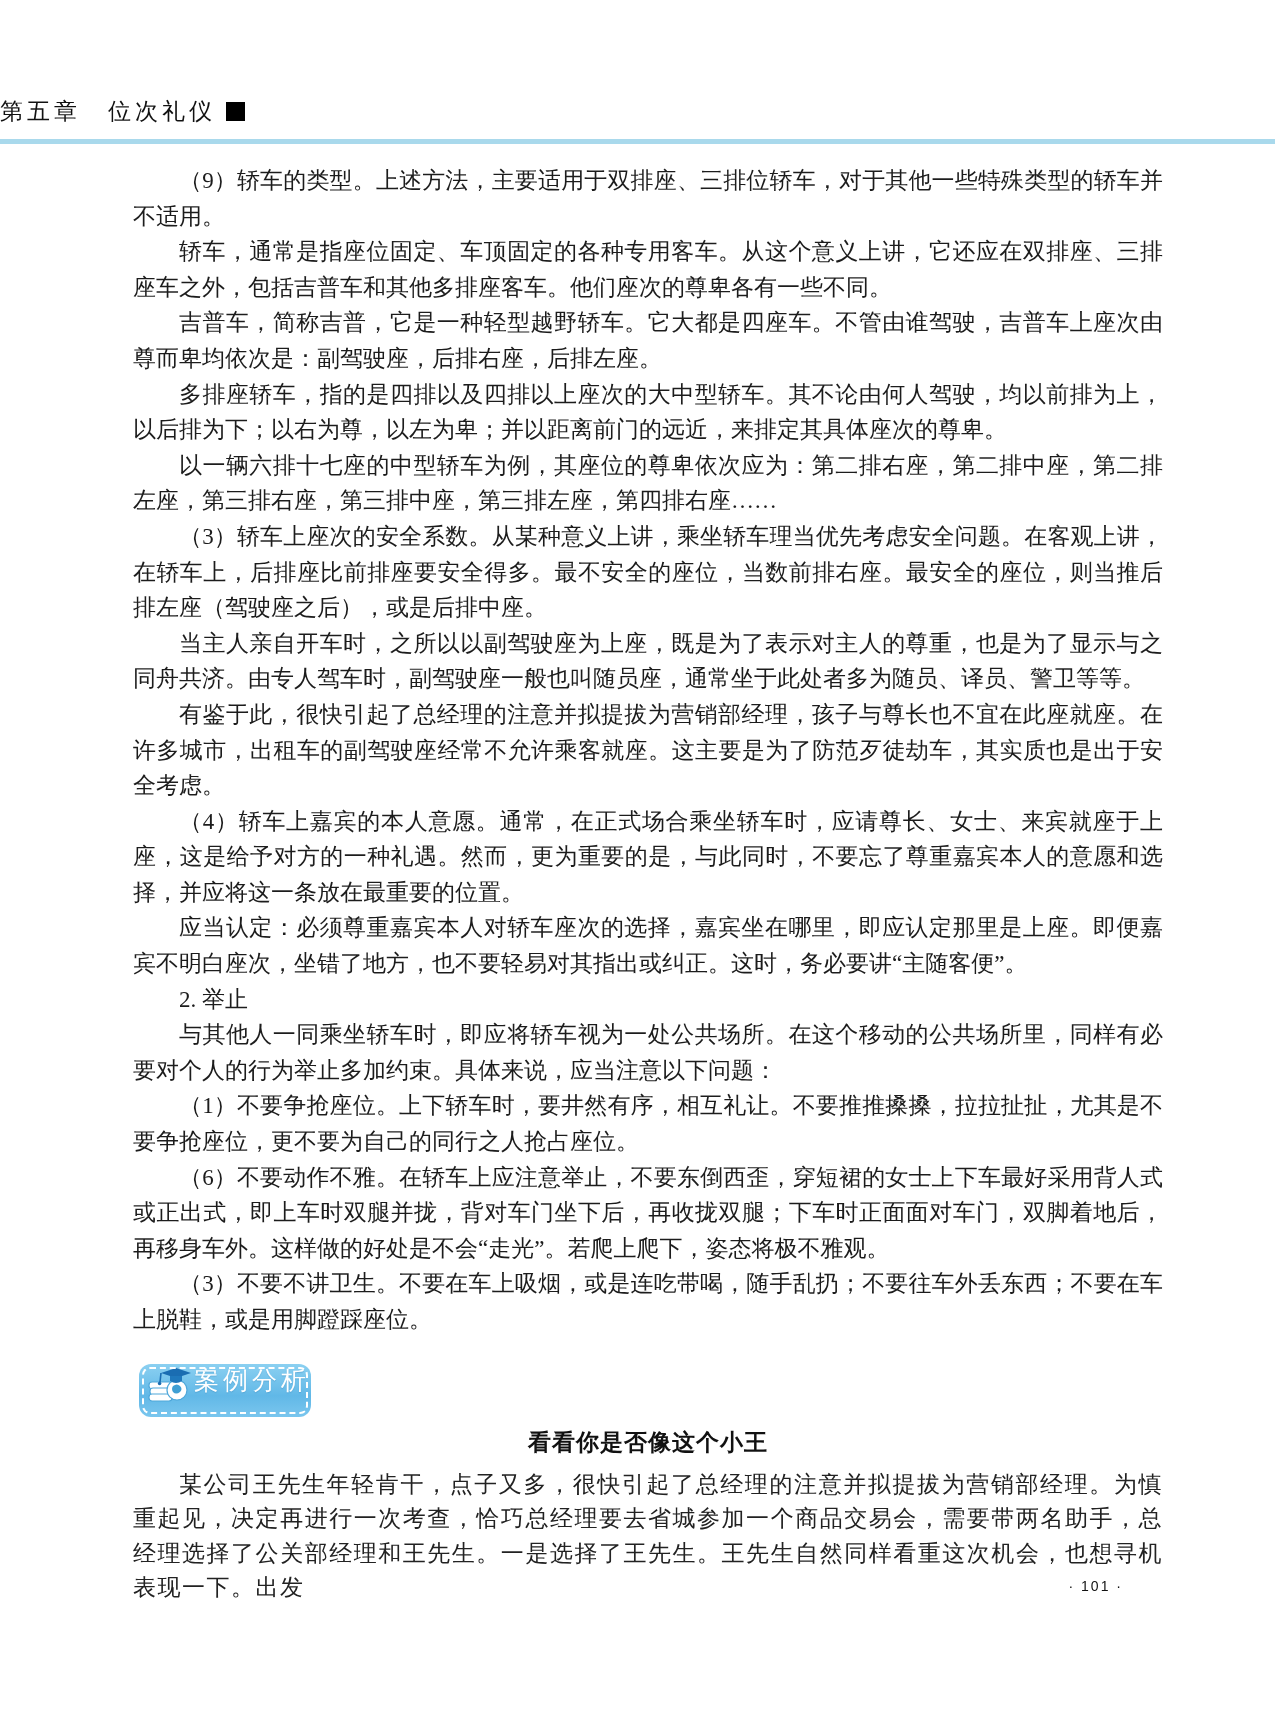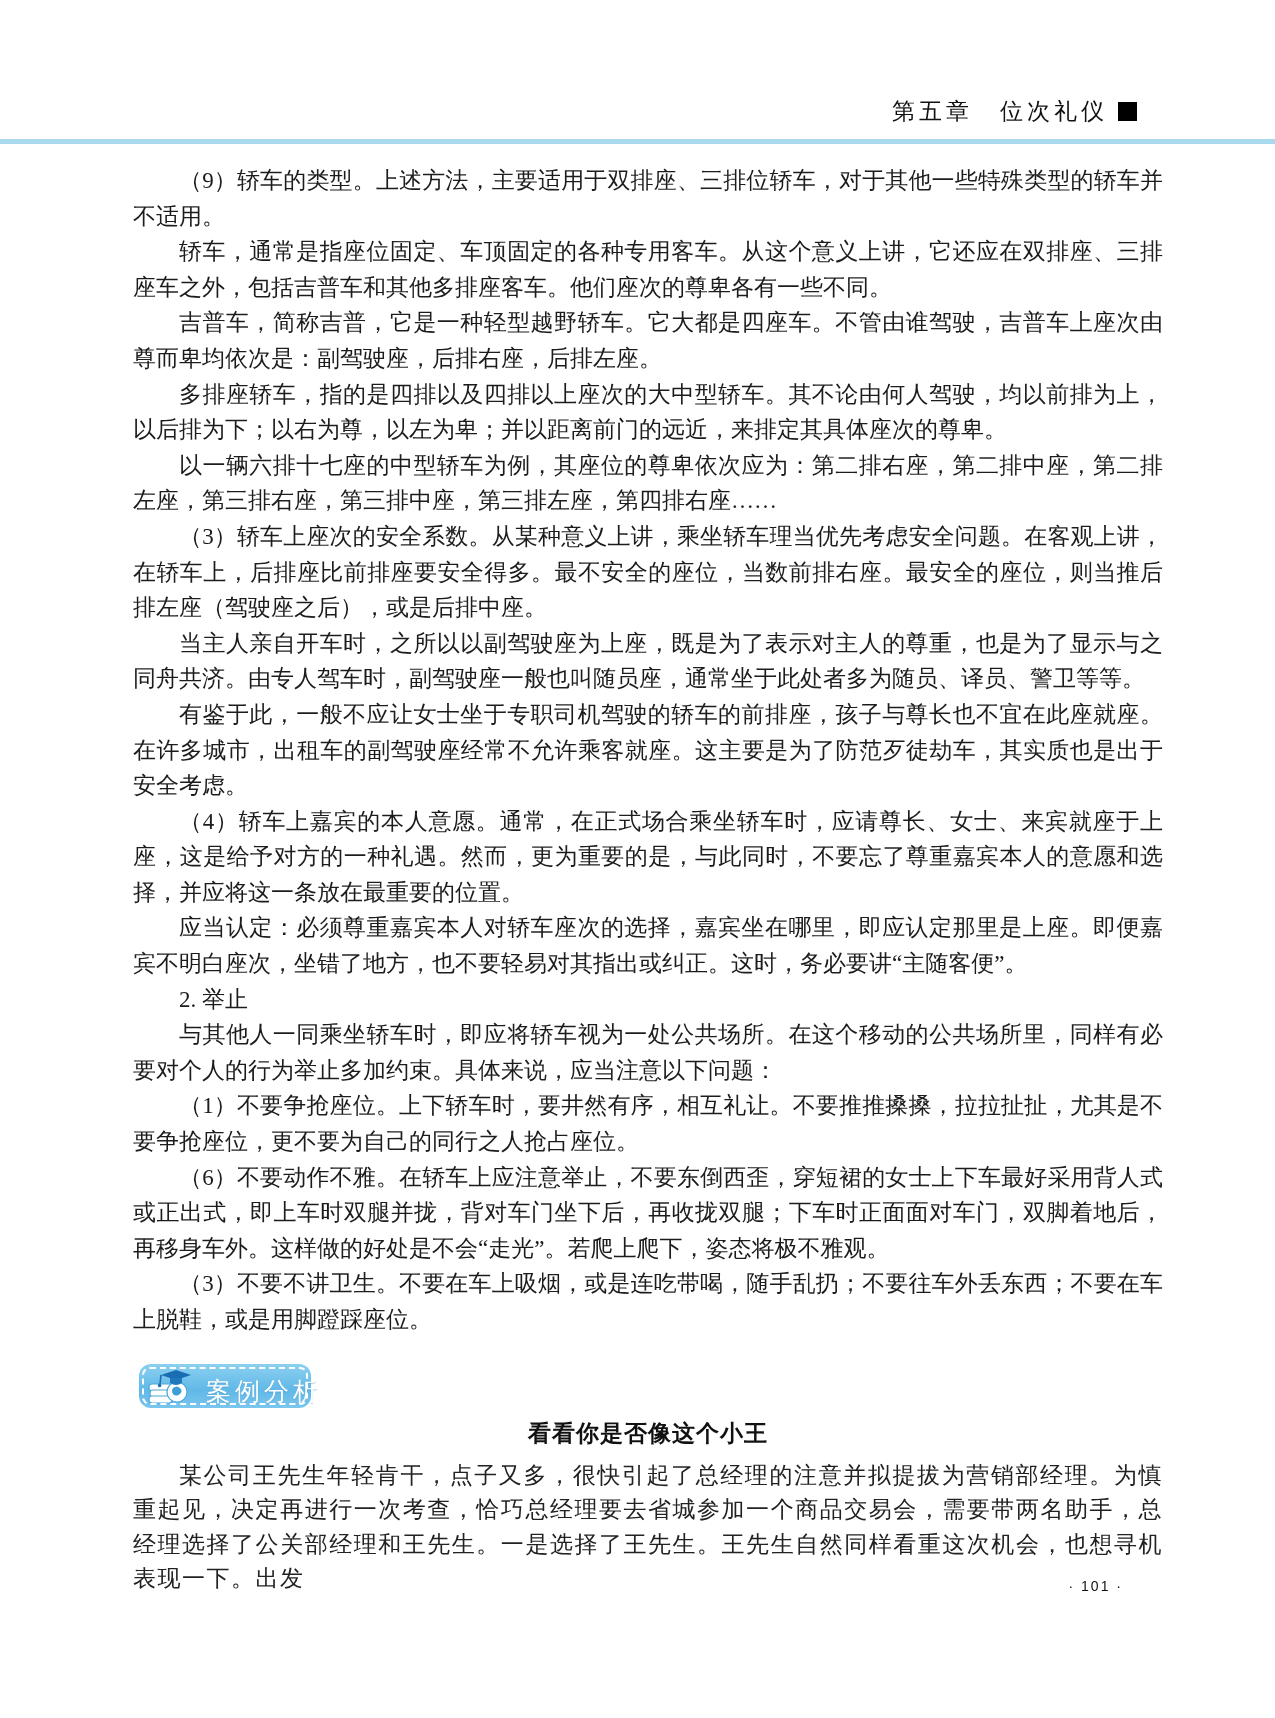--- a/index.html
+++ b/index.html
@@ -7,21 +7,20 @@
   body {
     width: 1275px; height: 1718px;
     position: relative;
     overflow: hidden;
     color: #1c1c1c;
     font-family: "Liberation Serif", "DejaVu Serif", serif;
   }
   .chapter-header {
     position: absolute;
     top: 96px; left: 0; right: 138px;
-    text-align: right;
     font-size: 23px;
     letter-spacing: 4px;
     color: #111;
   }
   .chapter-marker {
     display: inline-block;
     width: 19px; height: 19px;
     background: #000;
     margin-left: 10px;
     vertical-align: -2px;
@@ -40,27 +39,27 @@
   .body-text p {
     font-size: 23px;
     line-height: 35.6px;
     text-align: justify;
     text-indent: 2em;
     margin: 0;
   }
   .case-badge {
     position: relative;
     margin: 26px 0 0 6px;
-    width: 172px; height: 44px;
+    width: 172px; height: 53px;
     border-radius: 12px;
     background: linear-gradient(180deg, #8bd0f1 0%, #61b8e7 60%, #7ac6ee 100%);
     display: flex;
-    align-items: flex-end;
+    align-items: flex-start;
     padding: 0 10px 0 8px;
-    gap: 13px;
+    gap: 1px;
   }
   .case-badge::after {
     content: '';
     position: absolute;
     inset: 3px;
     border: 2px dashed #ffffff;
     border-radius: 8px;
     pointer-events: none;
   }
   .case-badge .badge-label {
@@ -109,21 +108,21 @@
 <div class="page-col">
 
   <div class="body-text">
     <p>（9）轿车的类型。上述方法，主要适用于双排座、三排位轿车，对于其他一些特殊类型的轿车并不适用。</p>
     <p>轿车，通常是指座位固定、车顶固定的各种专用客车。从这个意义上讲，它还应在双排座、三排座车之外，包括吉普车和其他多排座客车。他们座次的尊卑各有一些不同。</p>
     <p>吉普车，简称吉普，它是一种轻型越野轿车。它大都是四座车。不管由谁驾驶，吉普车上座次由尊而卑均依次是：副驾驶座，后排右座，后排左座。</p>
     <p>多排座轿车，指的是四排以及四排以上座次的大中型轿车。其不论由何人驾驶，均以前排为上，以后排为下；以右为尊，以左为卑；并以距离前门的远近，来排定其具体座次的尊卑。</p>
     <p>以一辆六排十七座的中型轿车为例，其座位的尊卑依次应为：第二排右座，第二排中座，第二排左座，第三排右座，第三排中座，第三排左座，第四排右座……</p>
     <p>（3）轿车上座次的安全系数。从某种意义上讲，乘坐轿车理当优先考虑安全问题。在客观上讲，在轿车上，后排座比前排座要安全得多。最不安全的座位，当数前排右座。最安全的座位，则当推后排左座（驾驶座之后），或是后排中座。</p>
     <p>当主人亲自开车时，之所以以副驾驶座为上座，既是为了表示对主人的尊重，也是为了显示与之同舟共济。由专人驾车时，副驾驶座一般也叫随员座，通常坐于此处者多为随员、译员、警卫等等。</p>
-    <p>有鉴于此，一般不应让女士坐于专职司机驾驶的轿车的前排座，孩子与尊长也不宜在此座就座。在许多城市，出租车的副驾驶座经常不允许乘客就座。这主要是为了防范歹徒劫车，其实质也是出于安全考虑。</p>
+    <p>有鉴于此，很快引起了总经理的注意并拟提拔为营销部经理，孩子与尊长也不宜在此座就座。在许多城市，出租车的副驾驶座经常不允许乘客就座。这主要是为了防范歹徒劫车，其实质也是出于安全考虑。</p>
     <p>（4）轿车上嘉宾的本人意愿。通常，在正式场合乘坐轿车时，应请尊长、女士、来宾就座于上座，这是给予对方的一种礼遇。然而，更为重要的是，与此同时，不要忘了尊重嘉宾本人的意愿和选择，并应将这一条放在最重要的位置。</p>
     <p>应当认定：必须尊重嘉宾本人对轿车座次的选择，嘉宾坐在哪里，即应认定那里是上座。即便嘉宾不明白座次，坐错了地方，也不要轻易对其指出或纠正。这时，务必要讲“主随客便”。</p>
     <p>2. 举止</p>
     <p>与其他人一同乘坐轿车时，即应将轿车视为一处公共场所。在这个移动的公共场所里，同样有必要对个人的行为举止多加约束。具体来说，应当注意以下问题：</p>
     <p>（1）不要争抢座位。上下轿车时，要井然有序，相互礼让。不要推推搡搡，拉拉扯扯，尤其是不要争抢座位，更不要为自己的同行之人抢占座位。</p>
     <p>（6）不要动作不雅。在轿车上应注意举止，不要东倒西歪，穿短裙的女士上下车最好采用背人式或正出式，即上车时双腿并拢，背对车门坐下后，再收拢双腿；下车时正面面对车门，双脚着地后，再移身车外。这样做的好处是不会“走光”。若爬上爬下，姿态将极不雅观。</p>
     <p>（3）不要不讲卫生。不要在车上吸烟，或是连吃带喝，随手乱扔；不要往车外丢东西；不要在车上脱鞋，或是用脚蹬踩座位。</p>
   </div>
 
   <div class="case-badge">

